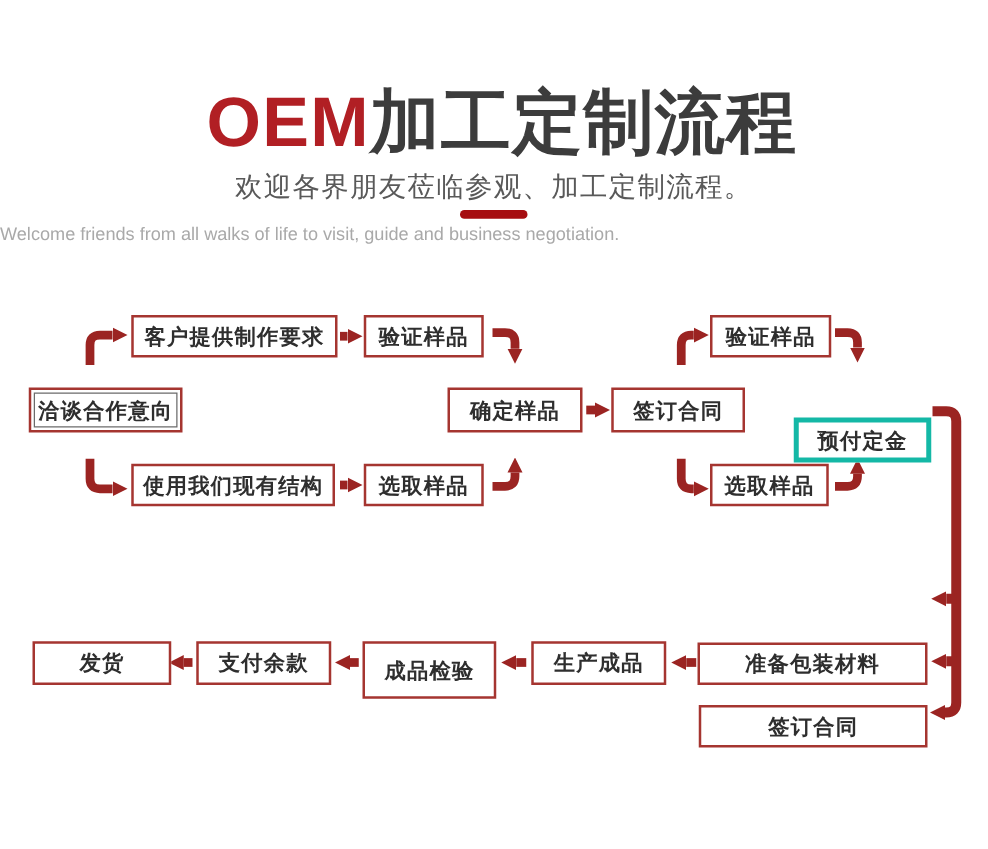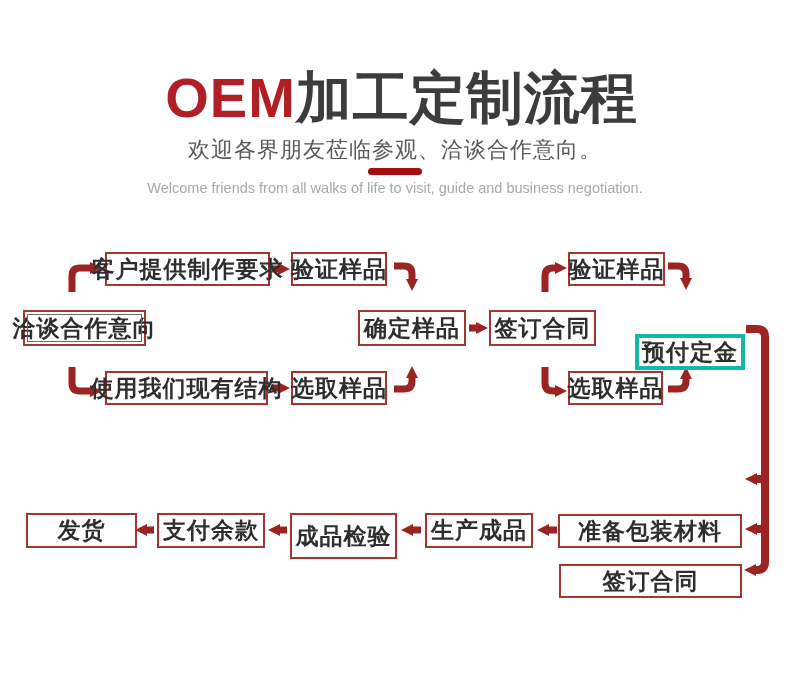--- a/index.html
+++ b/index.html
@@ -23,50 +23,50 @@
     text-align:center;font-size:22px;line-height:24px;
     color:#595959;letter-spacing:1px;white-space:nowrap;
   }
   .sub-underline{
     position:absolute;top:168px;left:368px;
     width:54px;height:7px;border-radius:3.5px;
     background:#a60d10;
   }
   .subtitle-en{
     position:absolute;top:179px;left:0;width:790px;
-    text-align:center;font-size:14.5px;line-height:18px;
+    font-size:14.5px;line-height:18px;
     color:#a9a9a9;white-space:nowrap;
   }
   
   .fbox{
     position:absolute;box-sizing:border-box;
     border:2px solid #a53530;background:#fff;
     display:flex;align-items:center;justify-content:center;
-    font-size:23px;font-weight:600;color:#2e2e2e;
+    font-size:17px;font-weight:600;color:#2e2e2e;
     letter-spacing:1px;white-space:nowrap;z-index:2;
   }
   .fbox.gray{border:4px solid #14b8a6;font-weight:600;margin-top:24px;}
   .fbox.double::after{
     content:"";position:absolute;inset:2px;
     border:1px solid #6b6b6b;pointer-events:none;
   }
   
   svg.arrows{position:absolute;left:0;top:0;z-index:1;}
   svg.arrows path.c{stroke:#9b2422;fill:none;stroke-width:7;}
   svg.arrows path.thick{stroke-width:8;}
 </style>
 </head>
 <body>
 
 <div id="canvas">
 
   <div class="title">
     <span class="red">OEM</span><span>加工定制流程</span>
   </div>
-  <div class="subtitle">欢迎各界朋友莅临参观、洽谈合作意向。</div>
+  <div class="subtitle">欢迎各界朋友莅临参观、加工定制流程。</div>
   <div class="sub-underline"></div>
   <div class="subtitle-en">Welcome friends from all walks of life to visit, guide and business negotiation.</div>
 
   <svg class="arrows" width="790" height="679" viewBox="0 0 790 679">
     <defs>
       <marker id="ah" viewBox="0 0 10 10" refX="0" refY="5" markerWidth="12" markerHeight="16" markerUnits="userSpaceOnUse" orient="auto">
         <path d="M0,0 L10,5 L0,10 z" fill="#9b2422"></path>
       </marker>
     </defs>
 

